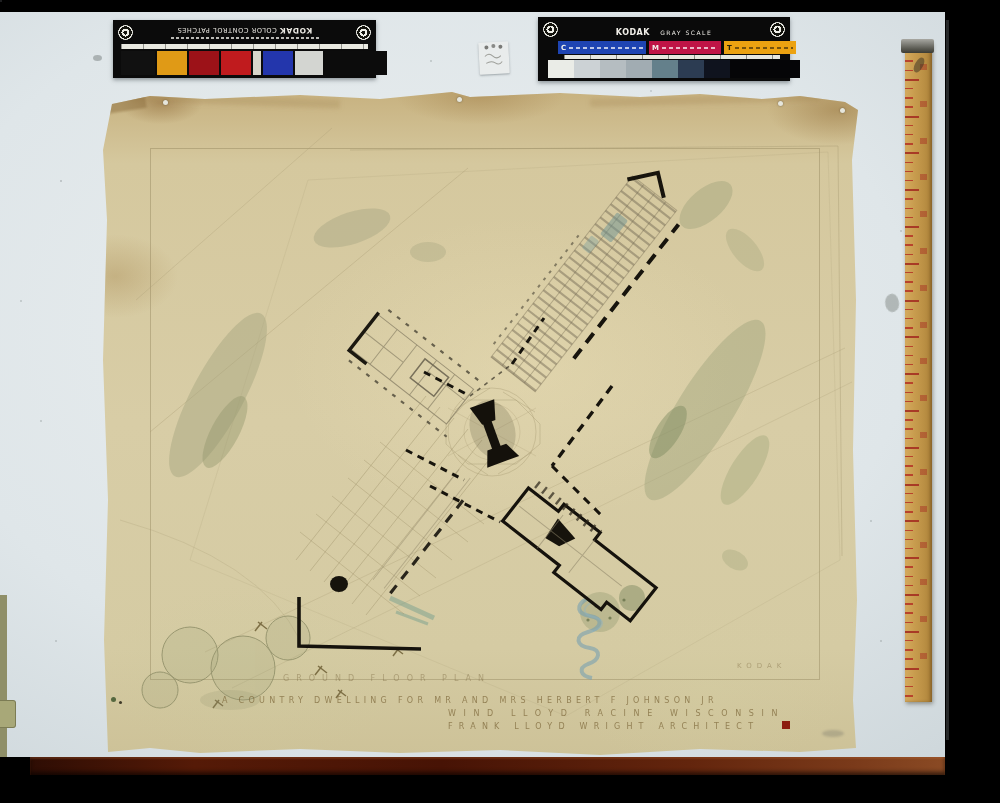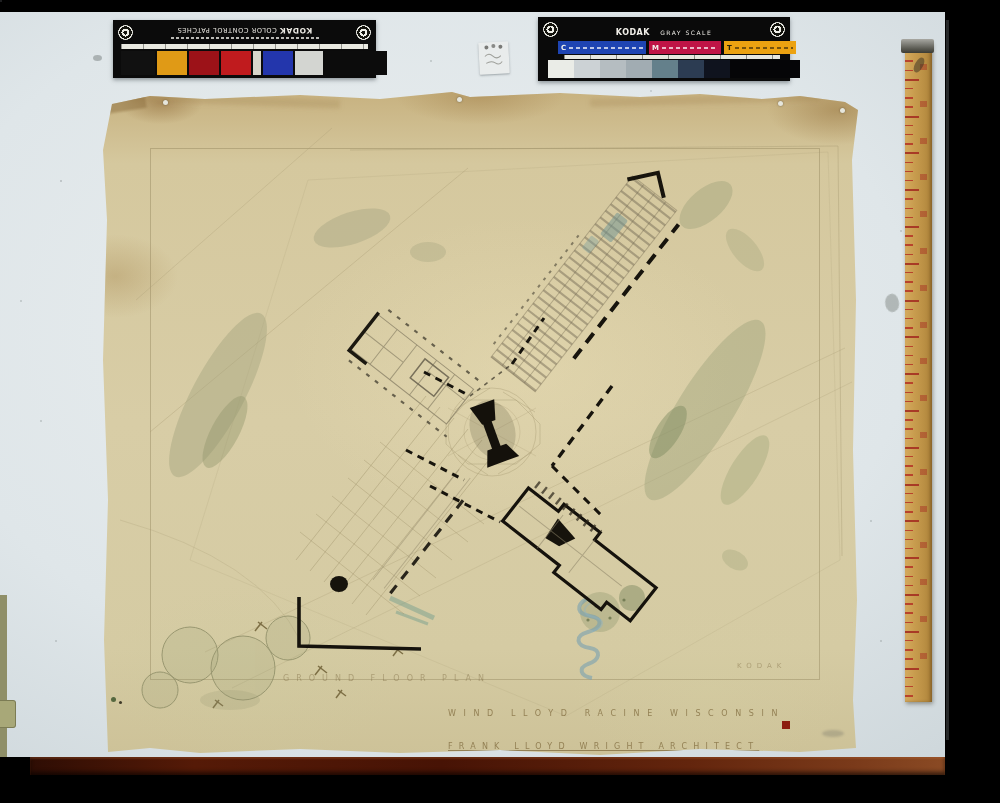--- a/index.html
+++ b/index.html
@@ -104,21 +104,21 @@
     transform:rotate(-9deg);filter:blur(1px);}
   .tack{width:5px;height:5px;border-radius:50%;background:#e6e6dc;box-shadow:0 0 2px rgba(60,50,30,.6);}
   .plan-svg{left:0;top:0;width:760px;height:665px;}
 
   
   .letterline{color:rgba(120,98,52,.68);font-size:8px;white-space:nowrap;}
   .plan-caption{left:183px;top:572px;letter-spacing:7px;color:rgba(120,100,60,.42);font-size:8px;margin-top:12px;}
   .scale-caption{left:637px;top:572px;letter-spacing:5px;color:rgba(120,100,60,.42);font-size:7px;}
   .title1{left:122px;top:606px;letter-spacing:4.3px;}
   .title2{left:348px;top:619px;letter-spacing:7.6px;}
-  .title3{left:348px;top:652px;letter-spacing:6.2px;text-decoration:underline;}
+  .title3{left:348px;top:632px;letter-spacing:6.2px;}
   .redsquare{left:682px;top:631px;width:8px;height:8px;background:#8c1d10;}
   .greendot{left:11px;top:607px;width:5px;height:5px;border-radius:50%;background:#55683f;}
   .darkspeck{left:19px;top:611px;width:3px;height:3px;background:#3f3a28;border-radius:50%;}
   .co-smudge{left:722px;top:640px;width:22px;height:7px;border-radius:50%;
     background:rgba(110,110,100,.3);filter:blur(1px);}
 </style>
 </head>
 <body>
 
 <div class="abs backdrop"></div>
@@ -324,19 +324,20 @@
     <g transform="rotate(-20 492 434)">
       <ellipse cx="494" cy="430" rx="22" ry="30" fill="rgba(90,85,60,.22)"></ellipse>
       <rect x="487" y="410" width="9" height="44" fill="#14110b"></rect>
       <polygon points="480,402 506,402 500,422 486,422" fill="#14110b"></polygon>
       <polygon points="482,448 502,448 510,464 476,464" fill="#14110b"></polygon>
     </g>
   </svg>
 
   <div class="abs letterline plan-caption">GROUND FLOOR PLAN</div>
   <div class="abs letterline scale-caption">KODAK</div>
+  <div class="abs letterline title1">A COUNTRY DWELLING FOR MR AND MRS HERBERT F JOHNSON JR</div>
   <div class="abs letterline title2">WIND LLOYD RACINE WISCONSIN</div>
   <div class="abs letterline title3">FRANK LLOYD WRIGHT ARCHITECT</div>
   <div class="abs redsquare"></div>
   <div class="abs greendot"></div>
   <div class="abs darkspeck"></div>
   <div class="abs co-smudge"></div>
 </div>
 
 </body></html>

